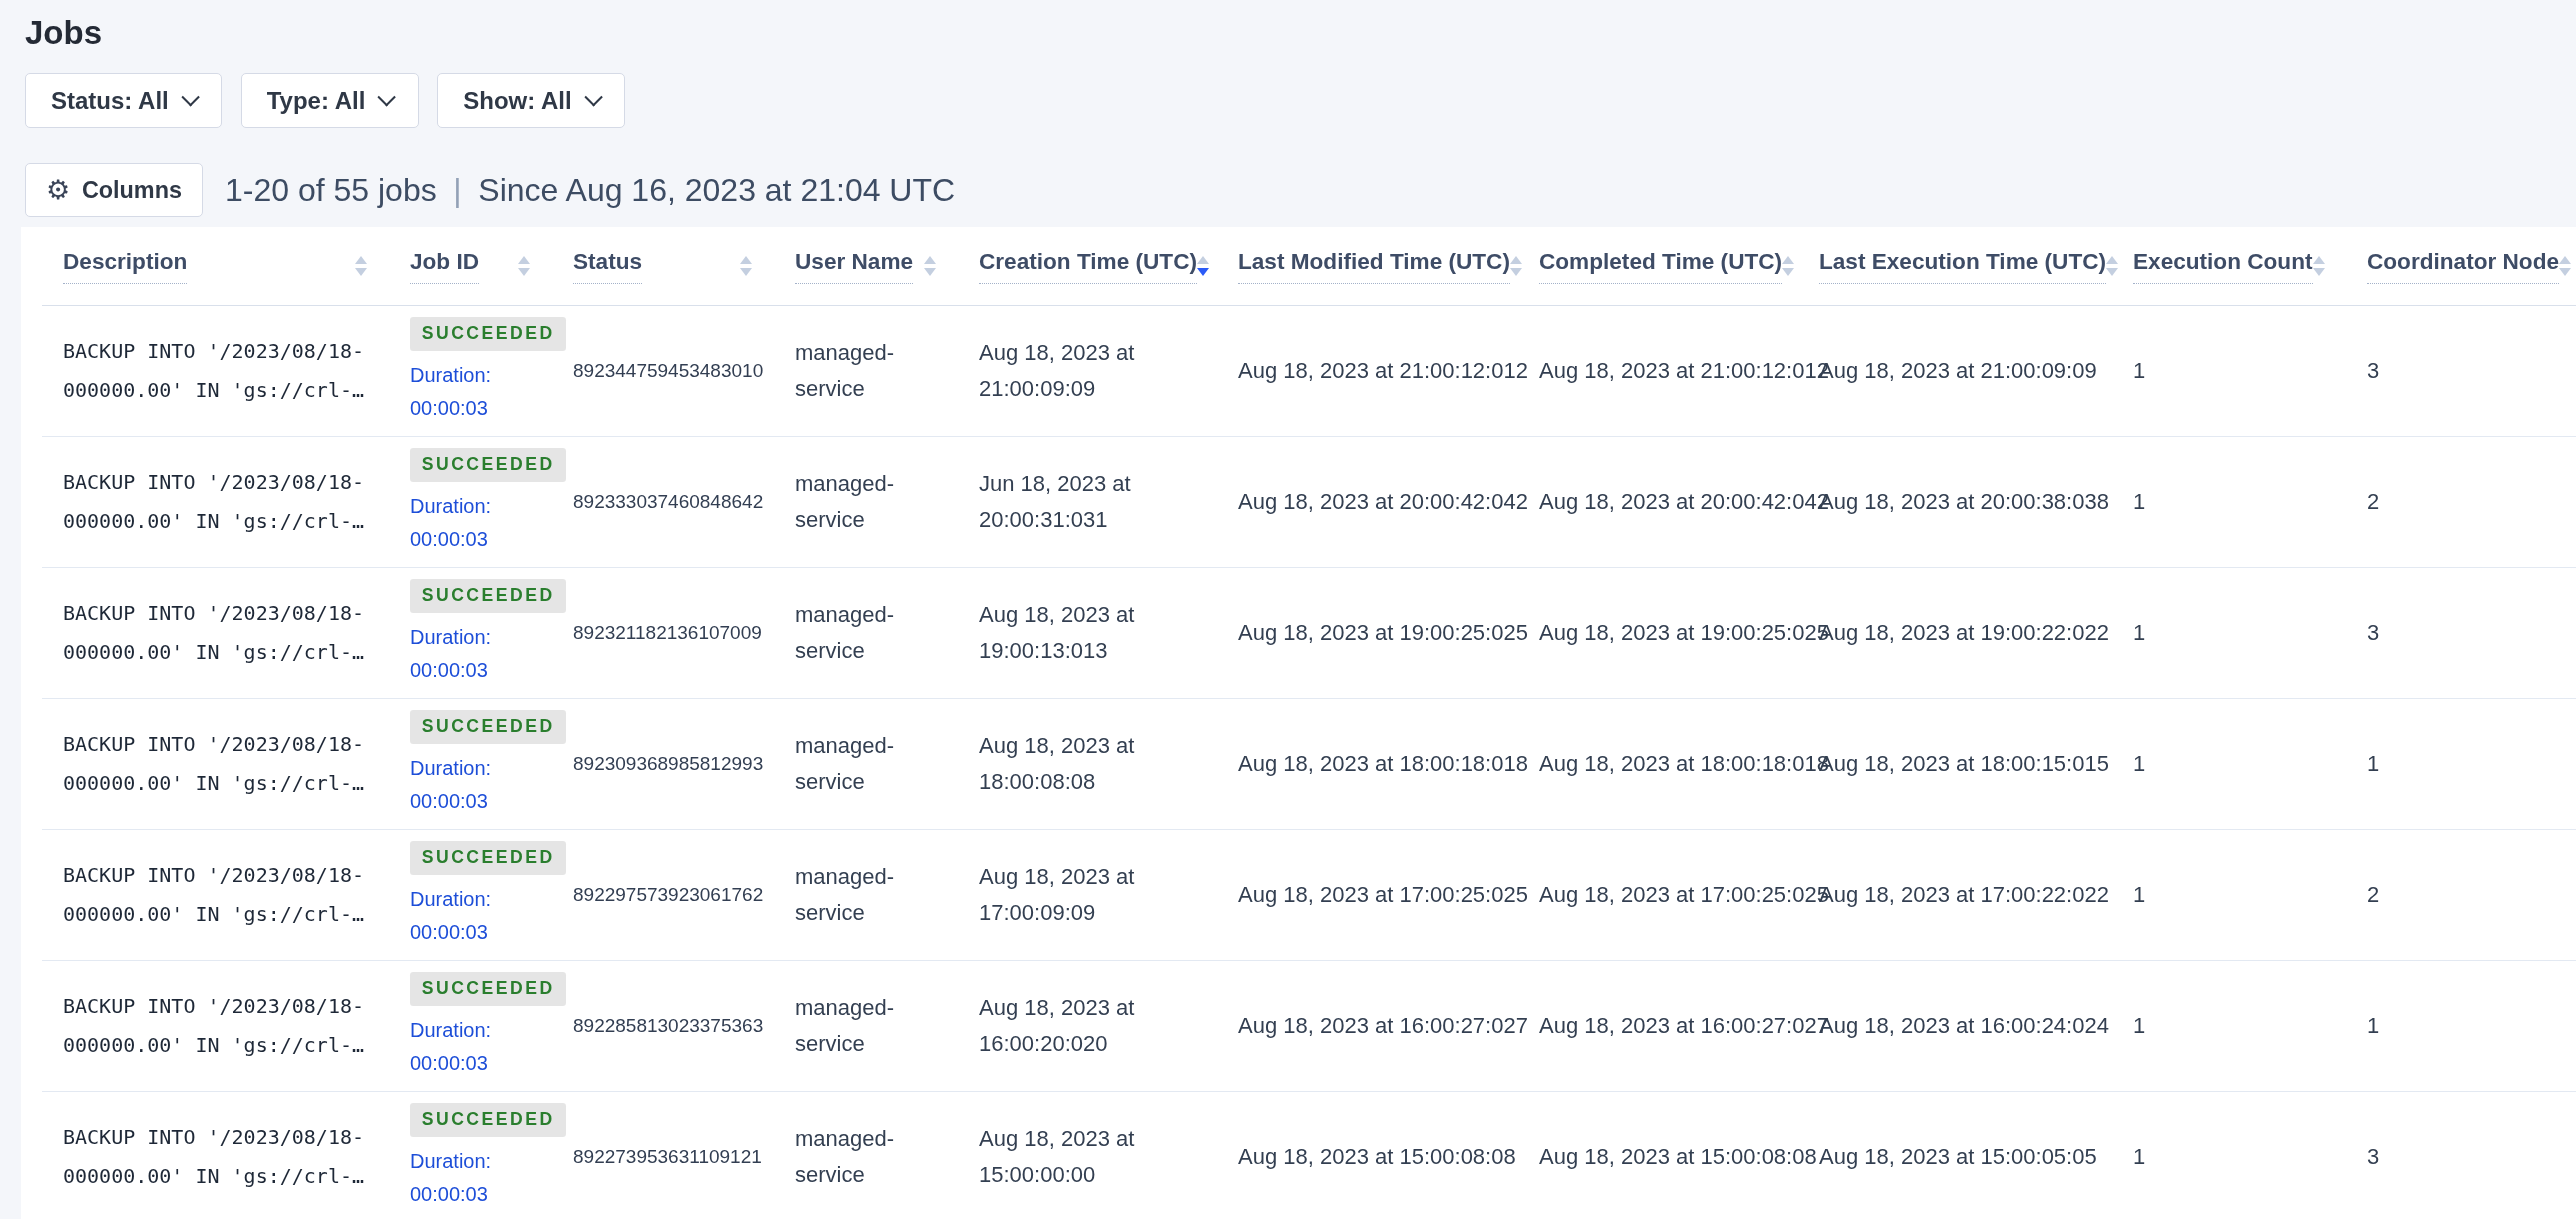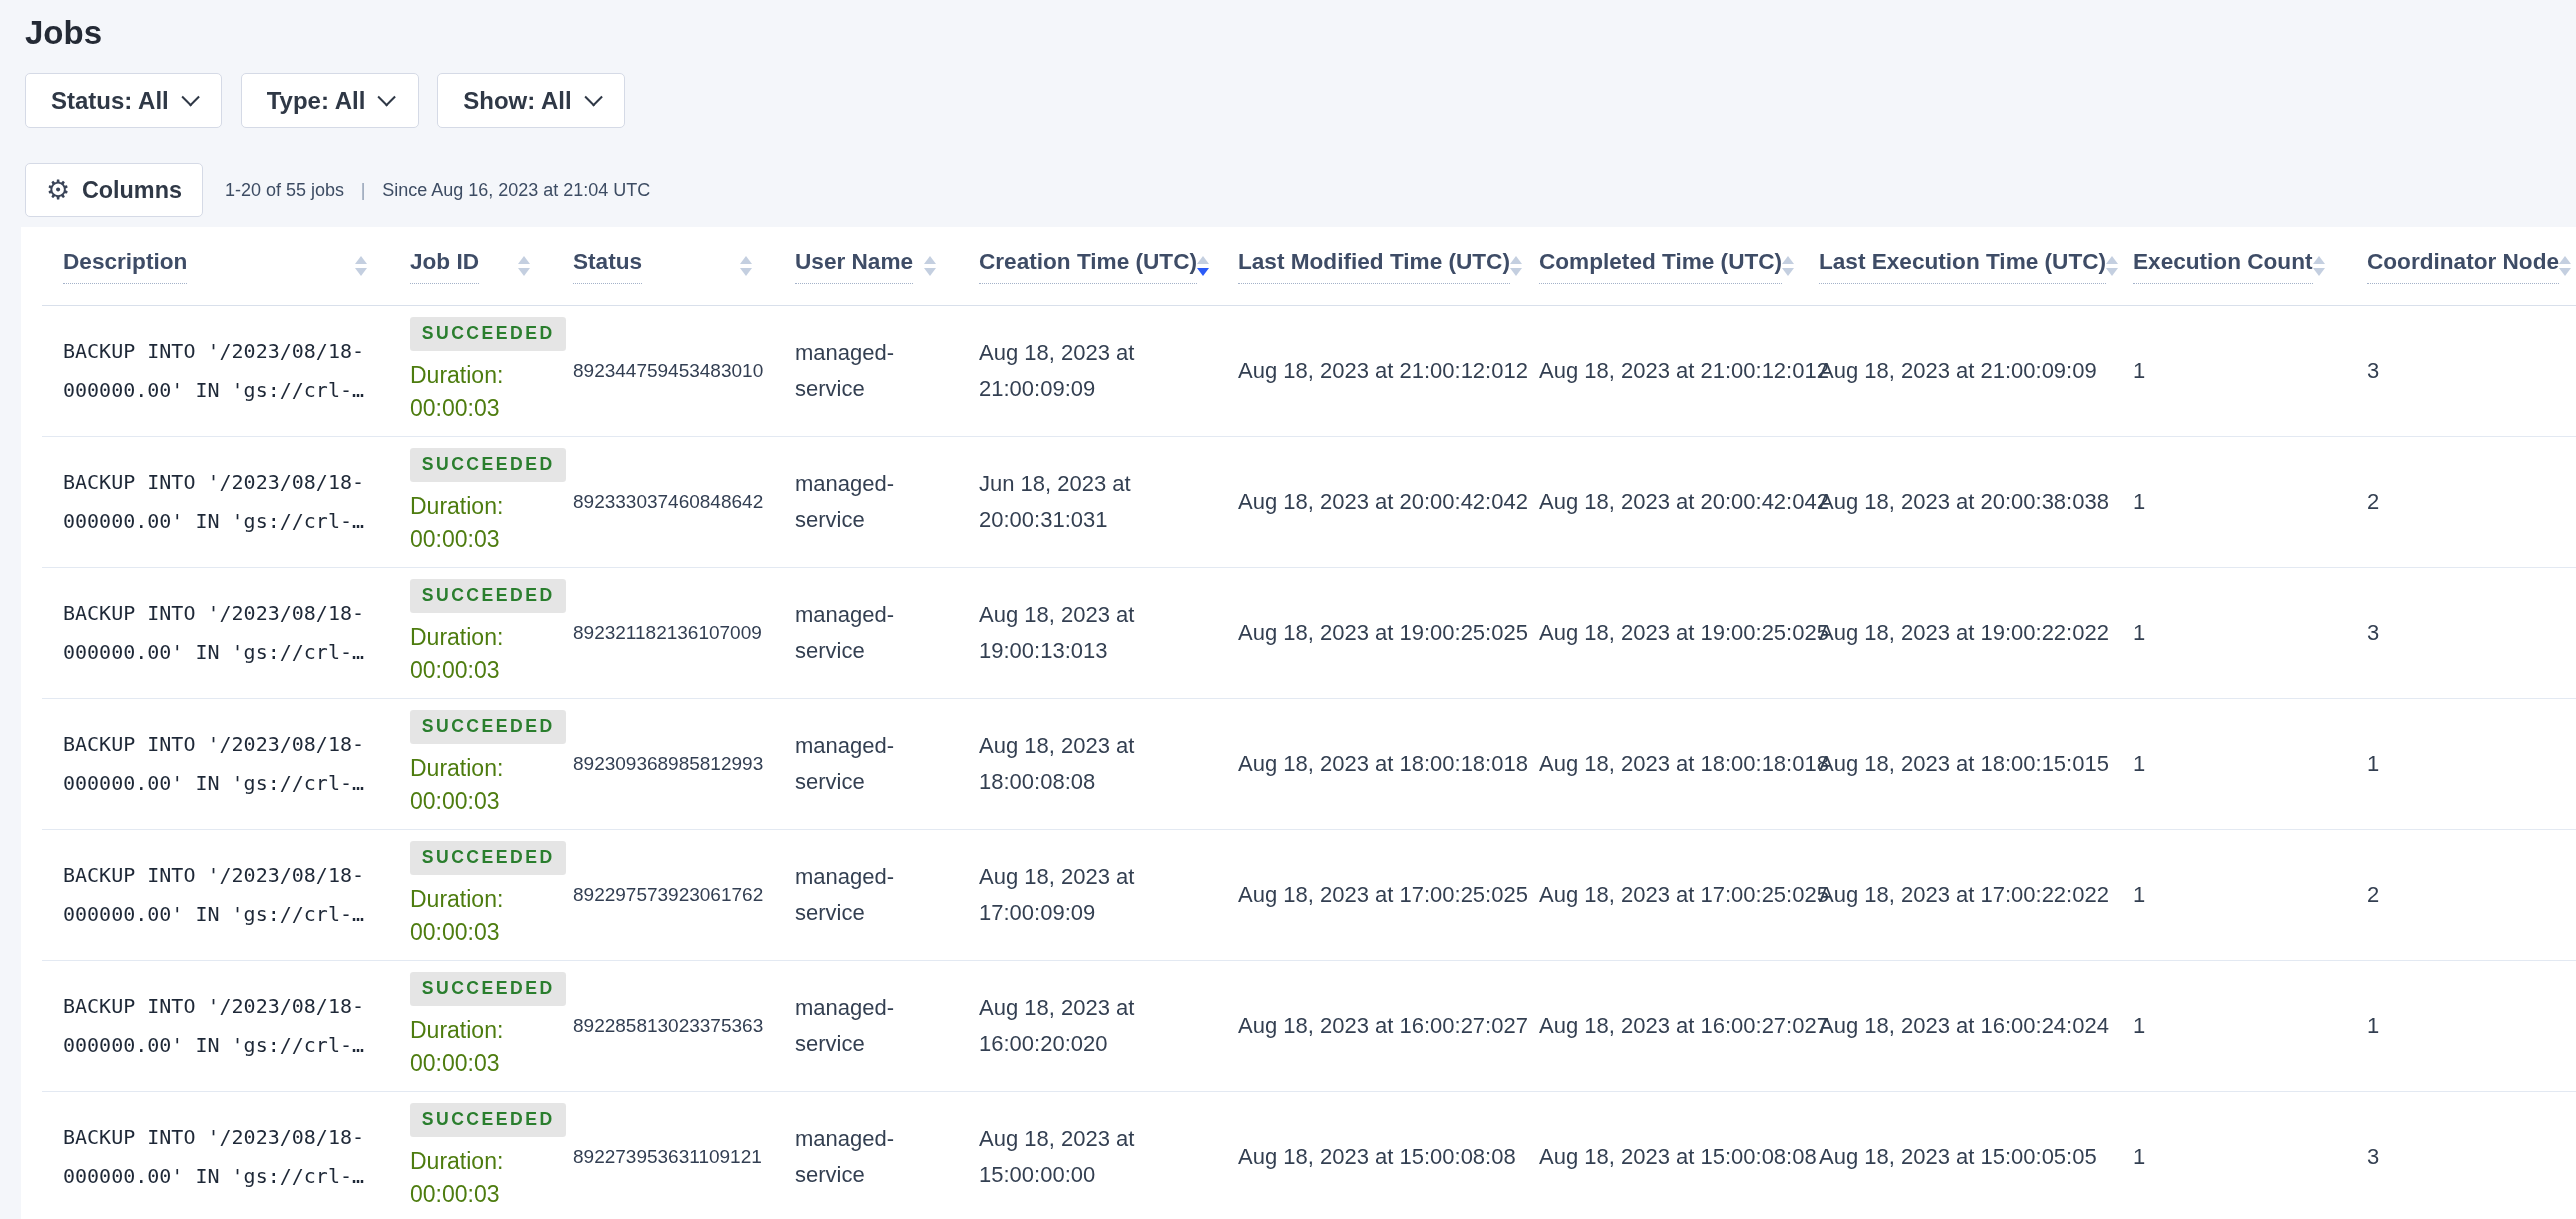--- a/index.html
+++ b/index.html
@@ -27,21 +27,21 @@
     border-left: 2.5px solid #2f3846; border-bottom: 2.5px solid #2f3846;
     transform: rotate(-45deg); display: inline-block;
   }
   .toolbar { margin: 35px 0 0 25px; display: flex; align-items: center; }
   .columns-btn {
     height: 54px; background: #ffffff; border: 0.8px solid #d5dae6; border-radius: 5px;
     display: flex; align-items: center; gap: 11.7px; padding: 0 20px;
     font-size: 23.4px; font-weight: 700; color: #2f3846; cursor: pointer;
   }
   .gear { font-size: 27px; font-weight: 400; color: #3a4458; line-height: 1; }
-  .jobs-info { margin-left: 22px; font-size: 18px; color: #3d4c63; display: flex; align-items: center; }
+  .jobs-info { margin-left: 22px; font-size: 32px; color: #3d4c63; display: flex; align-items: center; }
   .pipe { margin: 0 16.7px; color: #93a1b6; }
 
   
   .table {
     margin: 10px 0 0 21px; background: #ffffff; width: 2555px;
   }
   .grid {
     display: grid;
     grid-template-columns: 368px 163px 222px 184px 259px 301px 280px 314px 234px minmax(0,1fr);
   }
@@ -69,21 +69,21 @@
   .desc-text {
     font-family: "DejaVu Sans Mono", monospace; font-size: 20px; line-height: 39px;
     color: #1e2837; max-width: 308px; word-break: break-all;
   }
   .td-status { flex-direction: column; align-items: flex-start; justify-content: center; }
   .badge {
     display: inline-block; background: #e5e5e5; color: #2a7e2e;
     font-size: 17.6px; font-weight: 700; letter-spacing: 2.5px;
     padding: 6.7px 11.7px; border-radius: 3.3px; margin-bottom: 8.4px;
   }
-  .dur { font-size: 23px; color: #4d7c0f; line-height: 33px; }
+  .dur { font-size: 20px; color: #1d4ed8; line-height: 33px; }
   .td-jobid { font-size: 19px; color: #323e52; }
   .user-text { max-width: 125px; line-height: 36px; overflow-wrap: break-word; }
   .creation-text { max-width: 205px; line-height: 36px; }
   .td-nowrap { white-space: nowrap; }
 </style>
 </head>
 <body>
 
 <h1 class="page-title">Jobs</h1>
 

